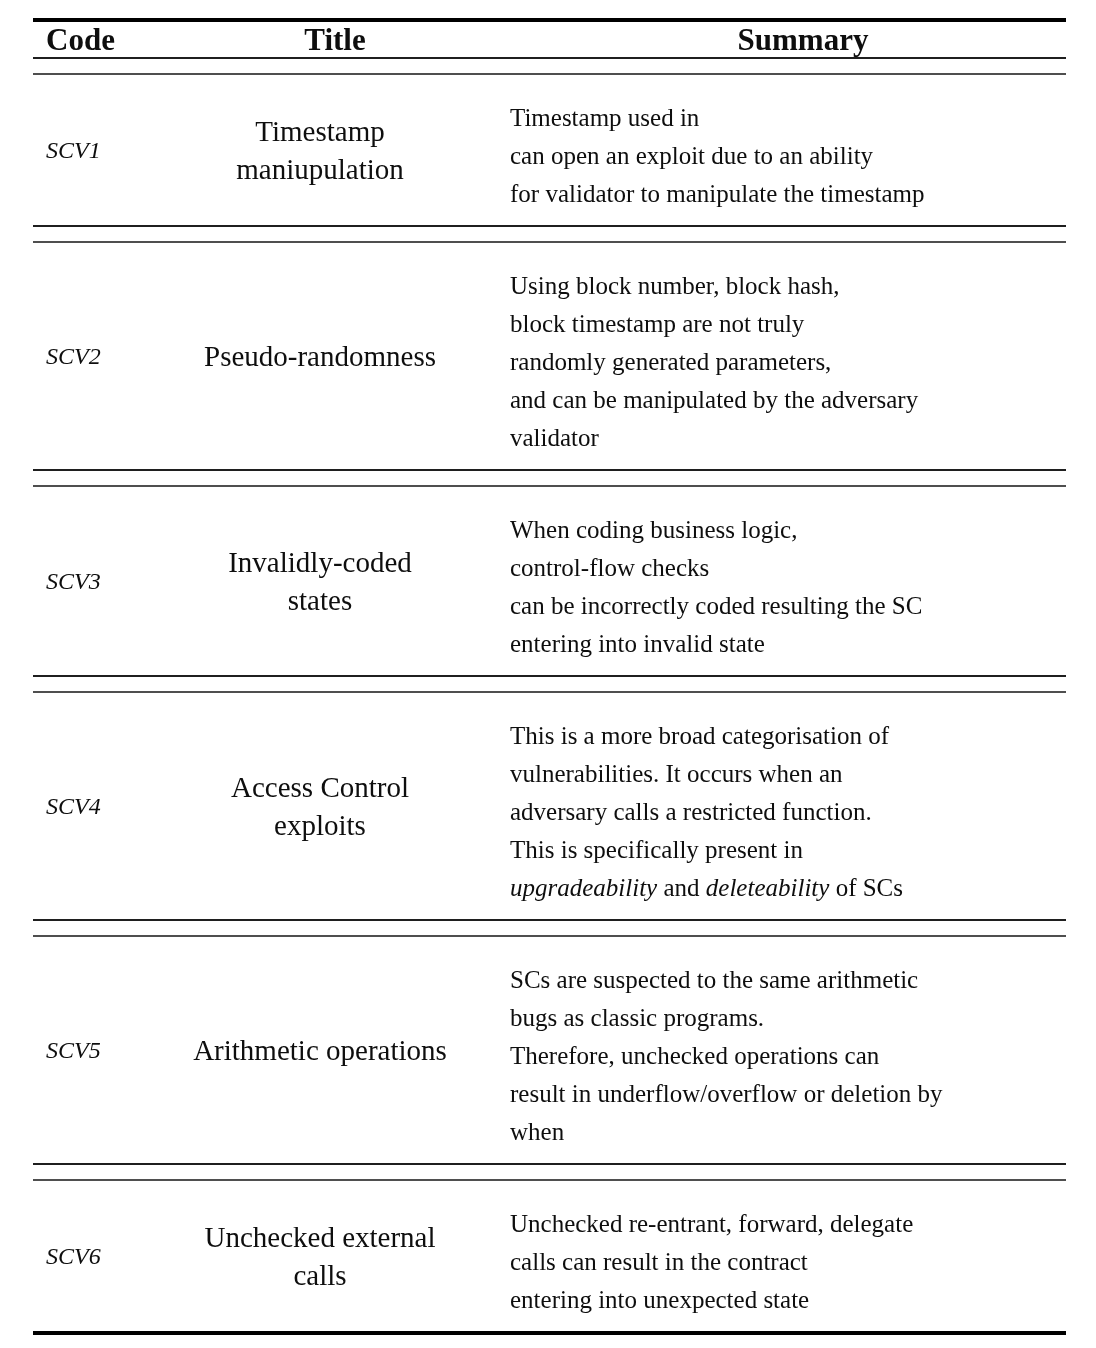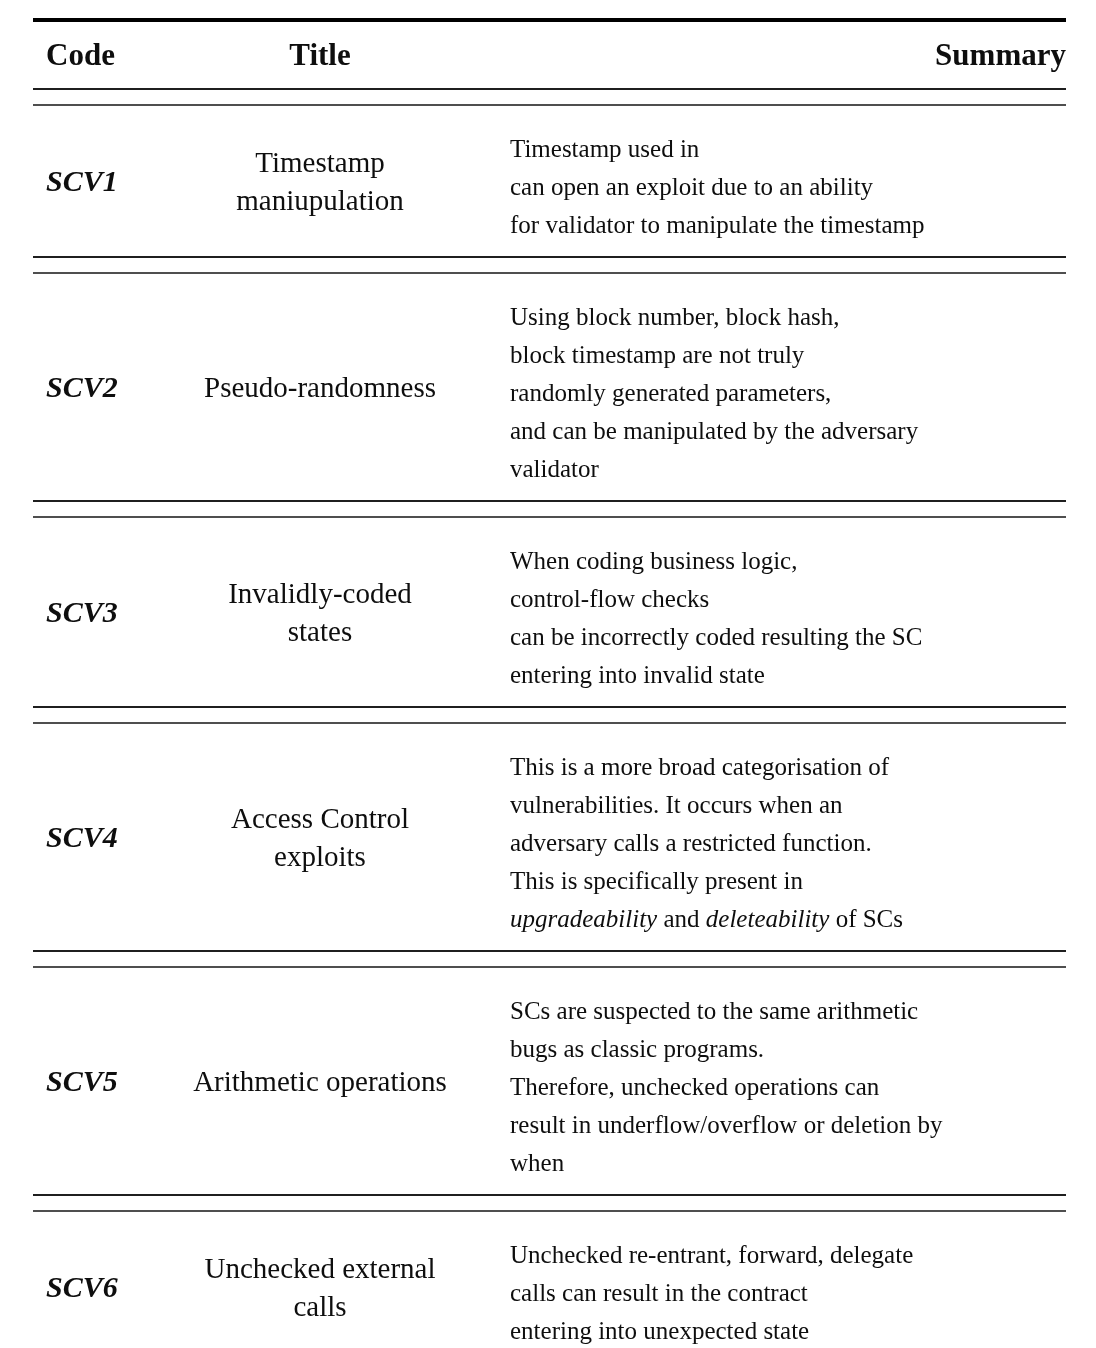--- a/index.html
+++ b/index.html
@@ -25,42 +25,42 @@
   .rule-thick {
     height: 4px;
     background: #000000;
   }
   .grid-row {
     display: grid;
     grid-template-columns: 142px 290px 1fr;
     align-items: center;
   }
   .header-row {
-    height: 66px;
+    height: 35px;
+    gap: 15px;
   }
   .hdr {
     font-weight: bold;
     font-size: 31px;
     line-height: 34px;
   }
   .hdr-code { padding-left: 13px; text-align: left; }
   .hdr-title { text-align: center; }
-  .hdr-summary { text-align: right; padding-left: 45px; }
+  .hdr-summary { text-align: center; padding-left: 45px; }
   .sep {
     height: 18px;
     border-top: 2px solid #1f1f1f;
     border-bottom: 2px solid #4f4f4f;
   }
   .cell-code {
     padding-left: 13px;
     font-style: italic;
-    font-size: 30px;
+    font-size: 24px;
     line-height: 36px;
     white-space: nowrap;
-    font-weight: bold;
   }
   .cell-title {
     text-align: center;
     font-size: 29px;
     line-height: 38px;
   }
   .cell-title .tline { white-space: nowrap; }
   .cell-summary {
     text-align: left;
     font-size: 25px;

